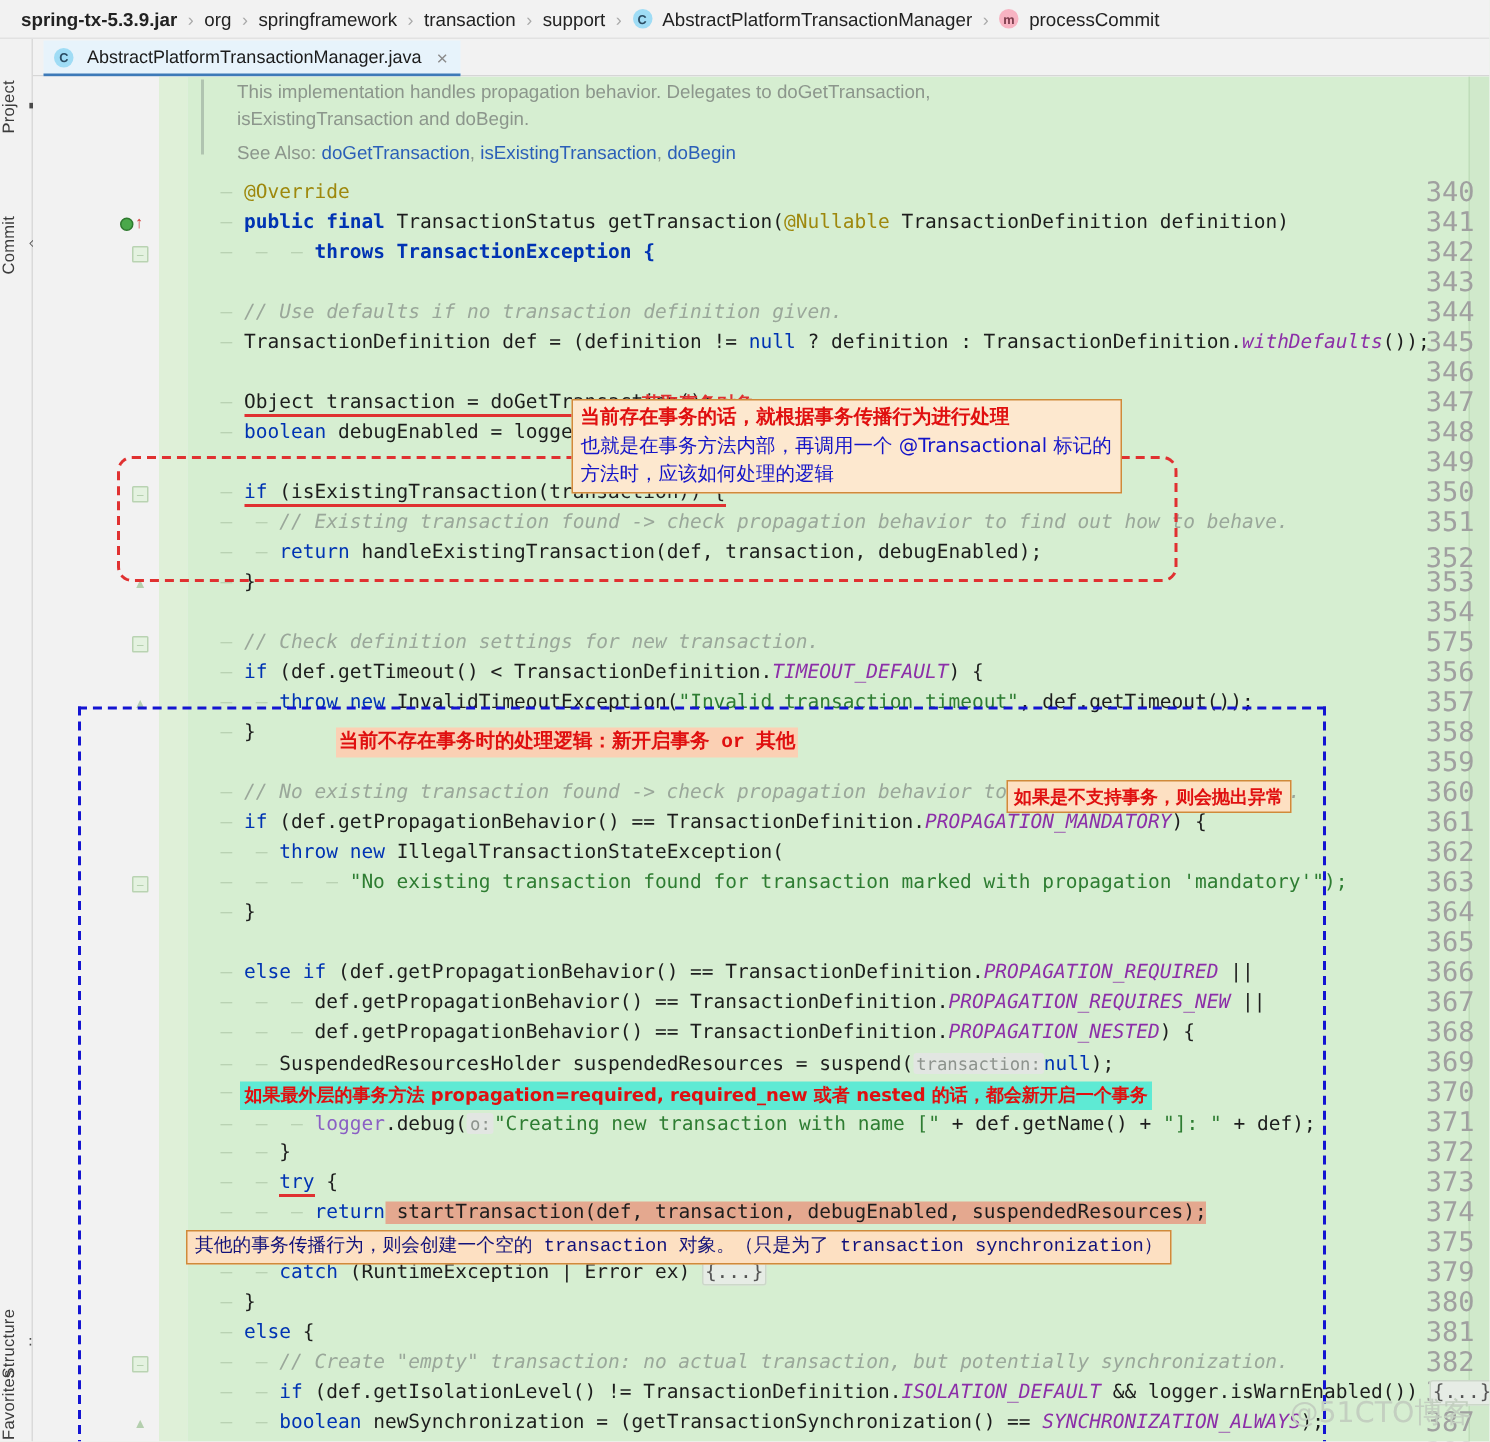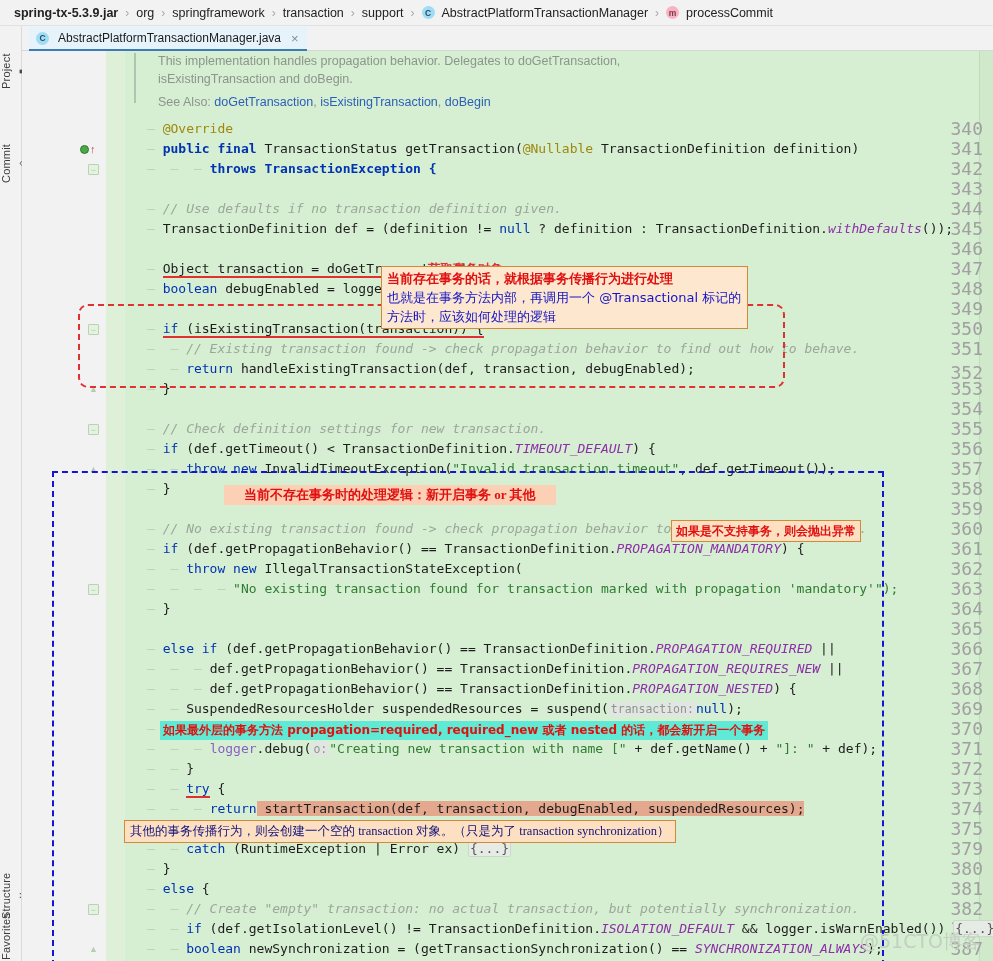--- a/index.html
+++ b/index.html
@@ -180,27 +180,27 @@
   }
   .tipbox .t1 { color: #e01010; font-weight: bold; display: block; }
   .tipbox .t2 { color: #1414c8; display: block; }
   .tip-small {
     background: #fde0c2; border: 1px solid #d08a3a;
     padding: 1px 4px; font-family: "DejaVu Sans", sans-serif;
     font-size: 12px; color: #e01010; font-weight: bold;
   }
   .tip-plain {
     background: #fde0c2; border: 1px solid #d08a3a;
-    padding: 1px 5px; font-family: Liberation Serif, serif;
+    padding: 1px 5px; font-family: Liberation Mono, monospace;
     font-size: 12.5px; color: #12127a;
   }
   .banner-cn {
     background: #fbd0b4; color: #e01010; font-weight: bold;
-    font-family: Liberation Serif, serif; font-size: 13px;
-    padding: 0 20px;
+    font-family: Liberation Mono, monospace; font-size: 13px;
+    padding: 0 2px;
   }
   .banner-cn2 {
     background: #5eead4; color: #e01010; font-weight: bold;
     font-family: "DejaVu Sans", sans-serif; font-size: 12px;
     padding: 0 3px;
   }
   .watermark {
     position: absolute; right: 12px; bottom: 6px;
     color: #c3cfc0; font-size: 19px; font-family: "DejaVu Sans", sans-serif;
   }
@@ -291,21 +291,21 @@
       <div class="lnum" style="top:168px">345</div>
       <div class="lnum" style="top:188px">346</div>
       <div class="lnum" style="top:208px">347</div>
       <div class="lnum" style="top:228px">348</div>
       <div class="lnum" style="top:248px">349</div>
       <div class="lnum" style="top:268px">350</div>
       <div class="lnum" style="top:288px">351</div>
       <div class="lnum" style="top:312px">352</div>
       <div class="lnum" style="top:328px">353</div>
       <div class="lnum" style="top:348px">354</div>
-      <div class="lnum" style="top:368px">355</div>
+      <div class="lnum" style="top:368px">575</div>
       <div class="lnum" style="top:388px">356</div>
       <div class="lnum" style="top:408px">357</div>
       <div class="lnum" style="top:428px">358</div>
       <div class="lnum" style="top:448px">359</div>
       <div class="lnum" style="top:468px">360</div>
       <div class="lnum" style="top:488px">361</div>
       <div class="lnum" style="top:508px">362</div>
       <div class="lnum" style="top:528px">363</div>
       <div class="lnum" style="top:548px">364</div>
       <div class="lnum" style="top:568px">365</div>

